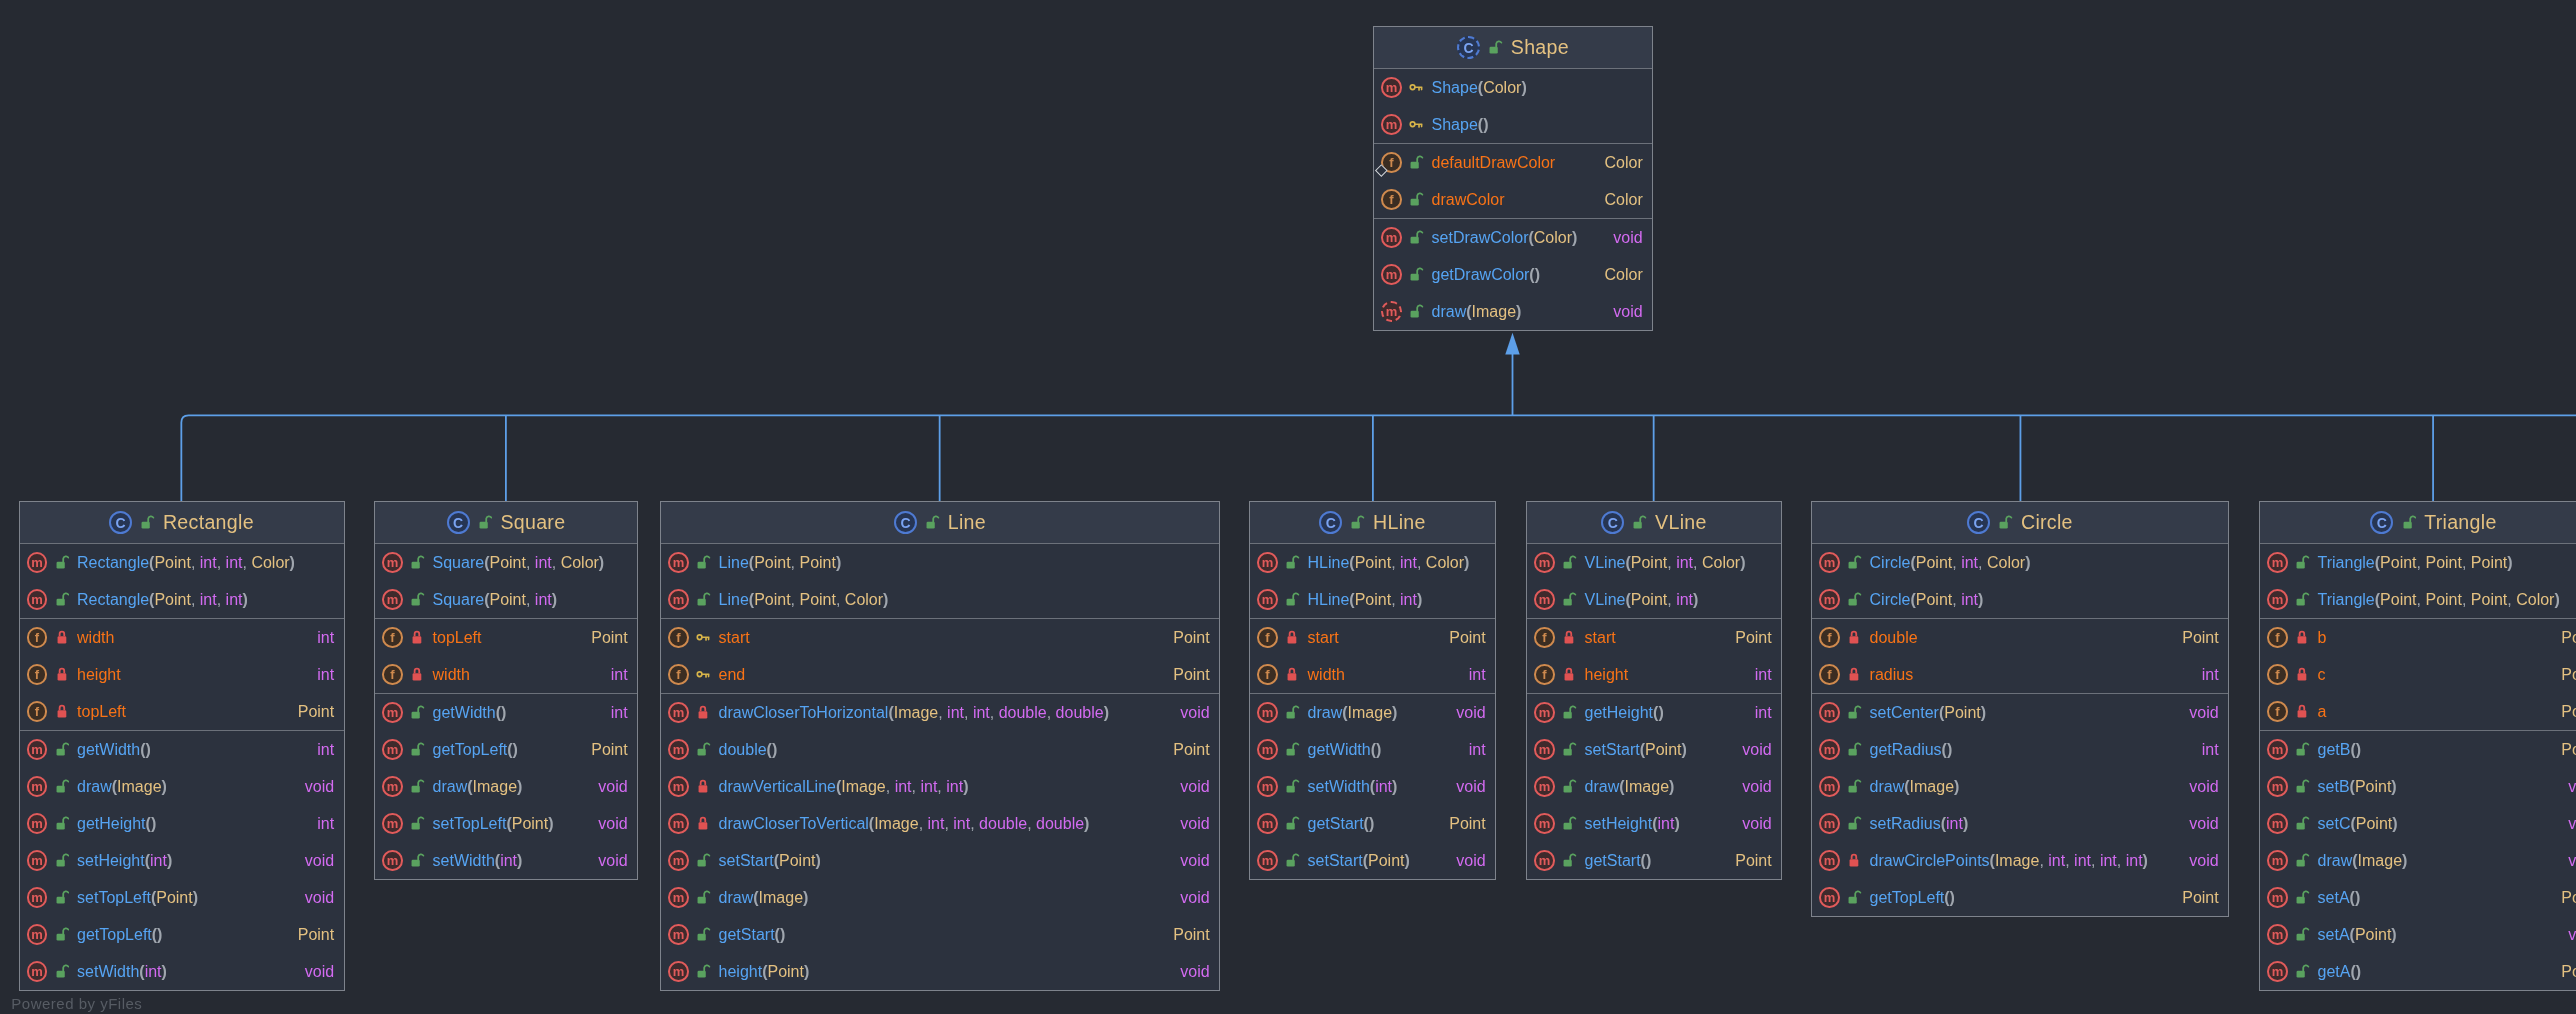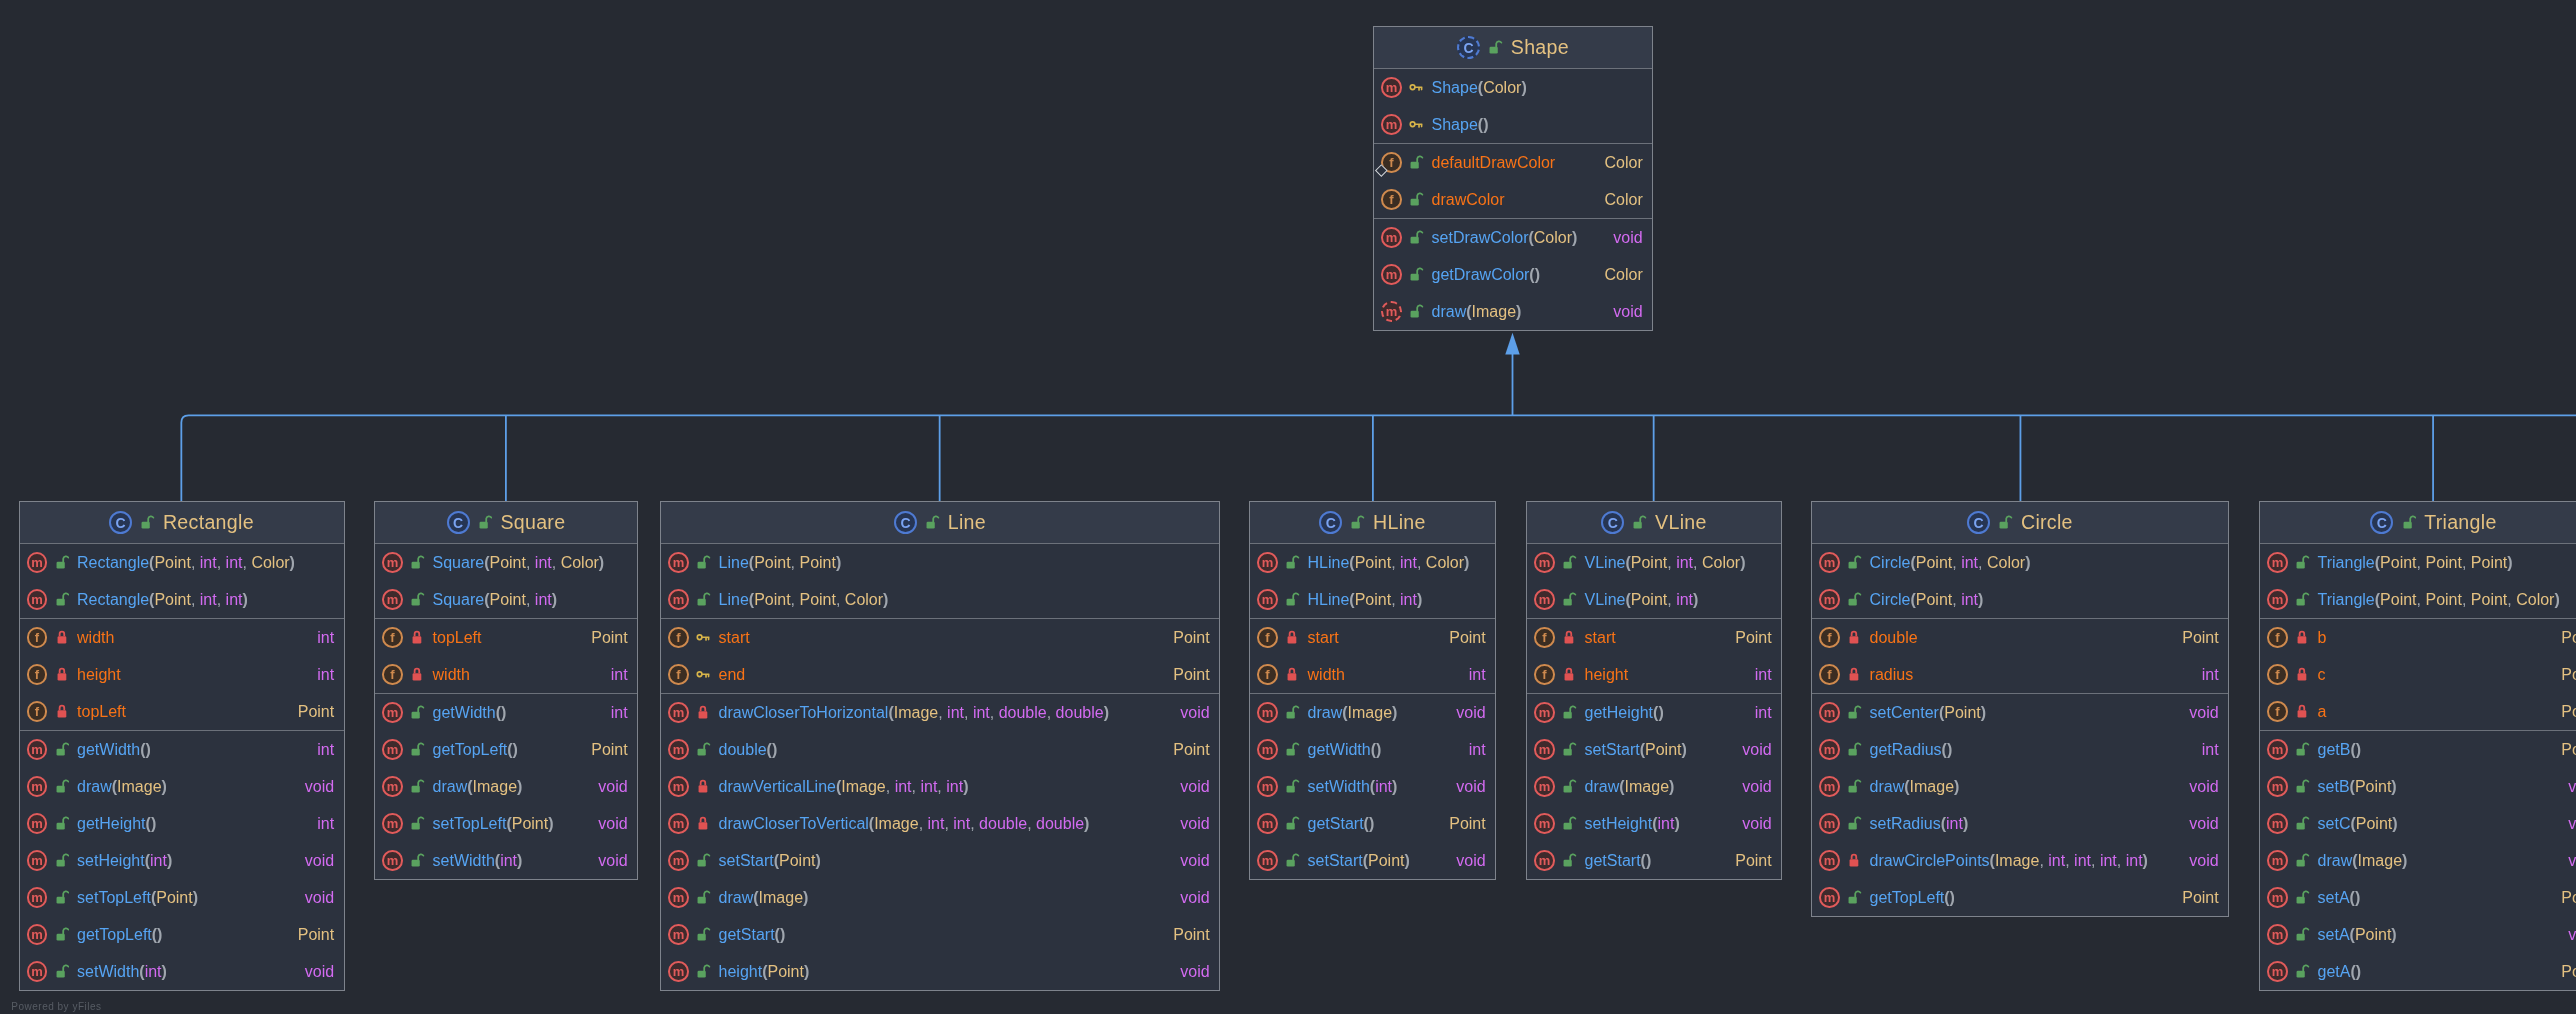--- a/index.html
+++ b/index.html
@@ -27,21 +27,21 @@
   .vis{flex:none;}
   .sig{font-size:16px;white-space:nowrap;letter-spacing:0;}
   .mname{color:#56a4f3;}
   .fname{color:#f97316;}
   .punct{color:#a0a6ae;font-weight:bold;}
   .comma{color:#a0a6ae;}
   .tcls{color:#e4c181;}
   .tprim{color:#d36bf1;}
   .rtype{margin-left:auto;font-size:16px;padding-left:8.2px;white-space:nowrap;}
 
-  .watermark{position:absolute;left:11.3px;bottom:3.1px;font-size:10px;color:#575c64;letter-spacing:0.5px;}
+  .watermark{position:absolute;left:11.3px;bottom:3.1px;font-size:15px;color:#575c64;letter-spacing:0.5px;}
 </style>
 </head>
 <body>
 
 <div class="canvas">
     <svg class="connector" width="2889" height="1015" viewBox="0 0 5608 1970">
       <path d="M 352 973 V 820 Q 352 806 366 806 H 5323 Q 5337 806 5337 820 V 973" fill="none" stroke="#5d9fe8" stroke-width="3.5"></path>
       <path d="M 982 806 V 973" fill="none" stroke="#5d9fe8" stroke-width="3.5"></path>
       <path d="M 1824 806 V 973" fill="none" stroke="#5d9fe8" stroke-width="3.5"></path>
       <path d="M 2665 806 V 973" fill="none" stroke="#5d9fe8" stroke-width="3.5"></path>

